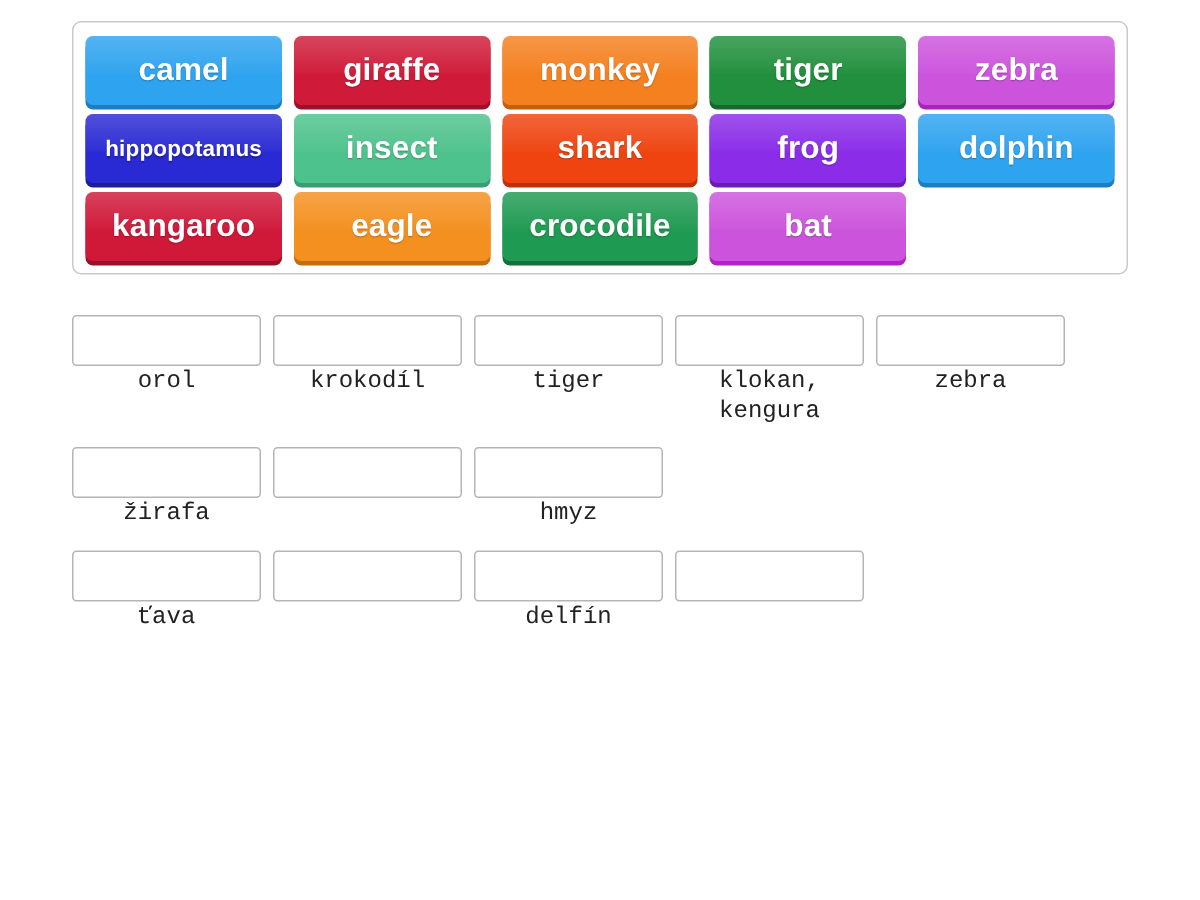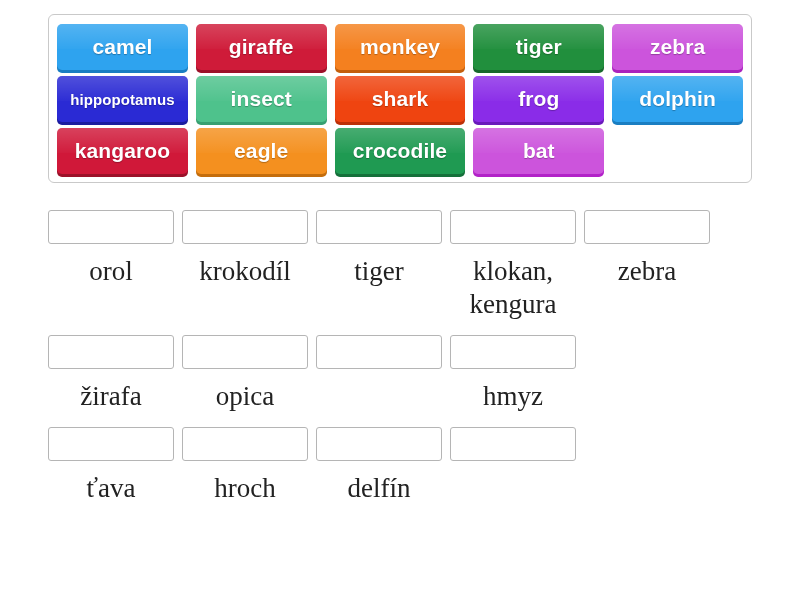--- a/index.html
+++ b/index.html
@@ -100,26 +100,26 @@
   .dropzone {
     width: 126px;
     height: 34px;
     border: 1px solid #b5b5b5;
     border-radius: 3px;
     background: #ffffff;
     box-sizing: border-box;
   }
 
   .answer-label {
-    margin-top: 11px;
-    font-size: 27px;
+    margin-top: 1px;
+    font-size: 16px;
     color: #222222;
     text-align: center;
     line-height: 1.22;
-    font-family: Liberation Serif, serif;
+    font-family: Liberation Mono, monospace;
     width: 130px;
   }
 </style>
 </head>
 <body>
 
 <div id="stage">
 
   <div class="word-bank">
     <div class="tile-row">
@@ -200,39 +200,34 @@
       </div>
     </div>
 
     <div class="answer-row">
       <div class="answer-cell">
         <div class="dropzone"></div>
         <div class="answer-label">žirafa</div>
       </div>
       <div class="answer-cell">
         <div class="dropzone"></div>
-        <div class="answer-label">opica</div>
-      </div>
-      <div class="answer-cell">
-        <div class="dropzone"></div>
       </div>
       <div class="answer-cell">
         <div class="dropzone"></div>
         <div class="answer-label">hmyz</div>
       </div>
     </div>
 
     <div class="answer-row">
       <div class="answer-cell">
         <div class="dropzone"></div>
         <div class="answer-label">ťava</div>
       </div>
       <div class="answer-cell">
         <div class="dropzone"></div>
-        <div class="answer-label">hroch</div>
       </div>
       <div class="answer-cell">
         <div class="dropzone"></div>
         <div class="answer-label">delfín</div>
       </div>
       <div class="answer-cell">
         <div class="dropzone"></div>
       </div>
       <div class="answer-cell empty">
         <div class="dropzone"></div>

